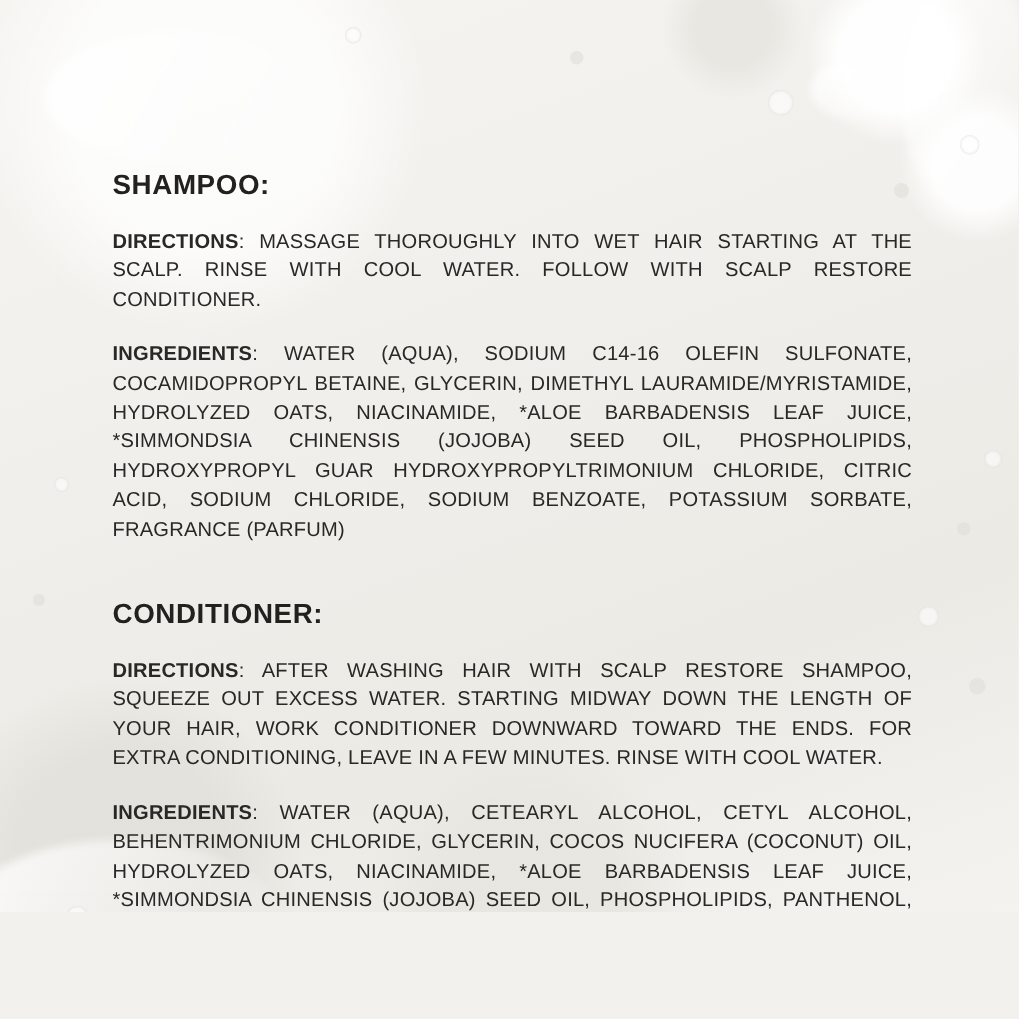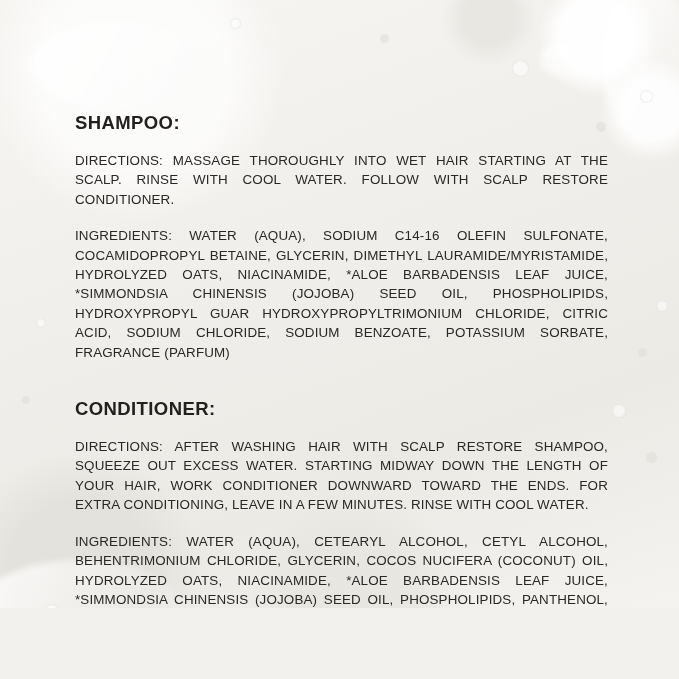--- a/index.html
+++ b/index.html
@@ -70,21 +70,21 @@
     line-height: 19.4px;
     color: #2a2826;
     margin: 0 0 17px 0;
     text-align: justify;
     letter-spacing: 0.15px;
   }
   p.para:last-child {
     margin-bottom: 0;
   }
   .lead {
-    font-weight: 400;
+    font-weight: 700;
   }
 </style>
 </head>
 <body>
 
 <div class="page">
 
   <div class="streak" style="left:600px;top:-20px;width:90px;height:160px;"></div>
   <div class="streak" style="left:540px;top:40px;width:60px;height:40px;"></div>
   <div class="streak" style="left:-30px;top:560px;width:220px;height:120px;"></div>

